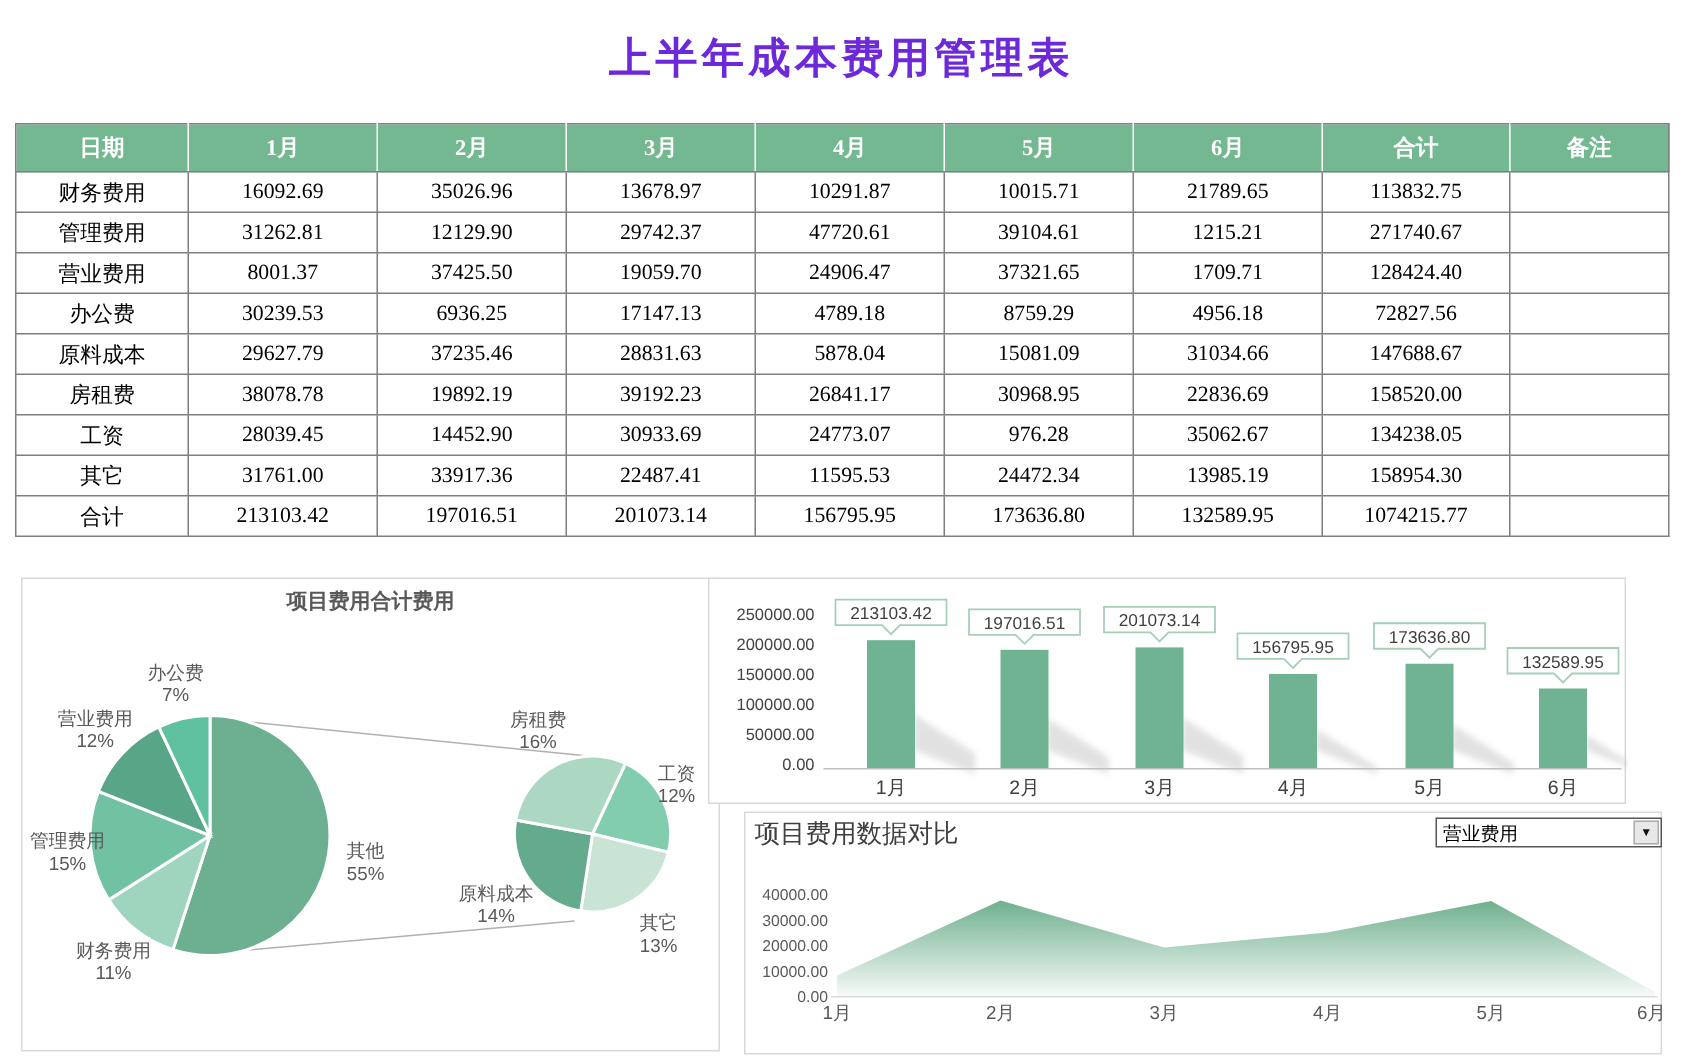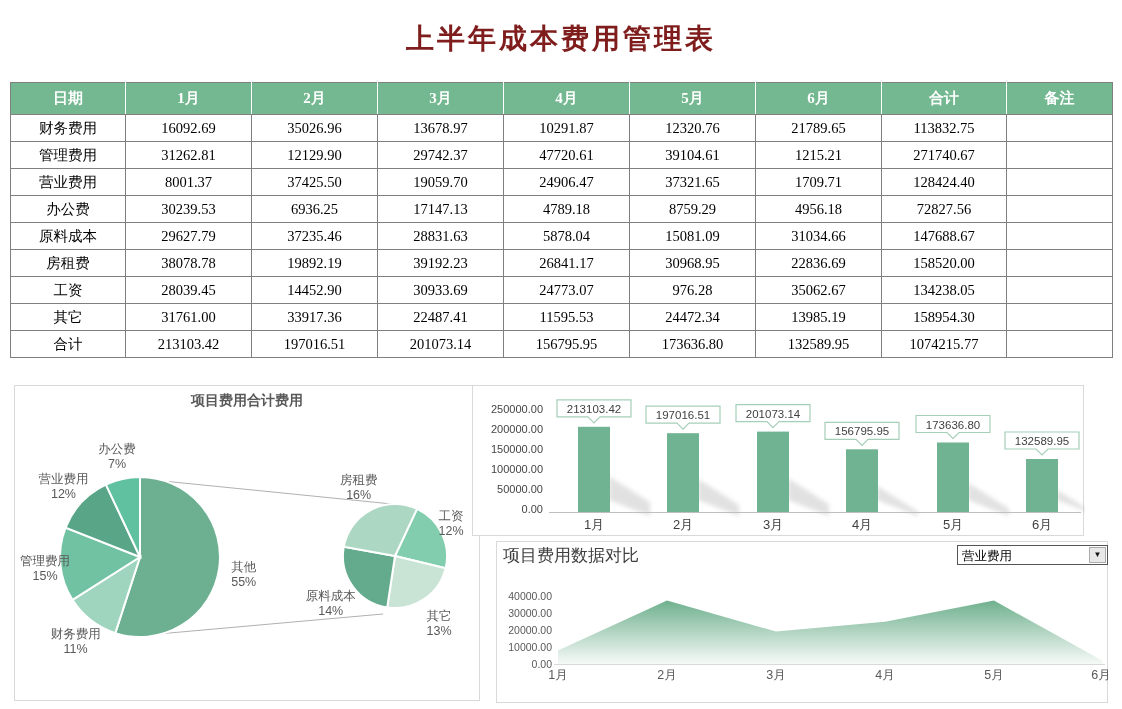--- a/index.html
+++ b/index.html
@@ -1,21 +1,21 @@
 <!DOCTYPE html>
 <html><head>
 <meta charset="utf-8">
 <style>
   :root{ --header-green:#73B890; --panel-border:#D9D9D9; --grid-gray:#7F7F7F; --label-gray:#595959; }
   *{box-sizing:border-box;}
   html,body{margin:0;padding:0;}
   body{width:1122px;height:709px;position:relative;background:#fff;overflow:hidden;
        font-family:"Liberation Sans",sans-serif;}
   .page-title{position:absolute;top:20px;left:0;width:100%;text-align:center;
-       font-family:"Liberation Serif",serif;font-weight:bold;font-size:28px;color:#7f1d1d;letter-spacing:3px;}
+       font-family:"Liberation Serif",serif;font-weight:bold;font-size:28px;color:#6d28d9;letter-spacing:3px;}
   table.cost-table{position:absolute;left:10px;top:82px;width:1102px;border-collapse:collapse;
        table-layout:fixed;font-family:"Liberation Serif",serif;}
   table.cost-table th{background:var(--header-green);color:#fff;font-weight:bold;font-size:15px;height:32px;
        border:1px solid var(--grid-gray);border-right:1px solid #fff;}
   table.cost-table th:last-child{border-right:1px solid var(--grid-gray);}
   table.cost-table td{height:27px;text-align:center;font-size:14.5px;color:#000;
        border:1px solid var(--grid-gray);background:#fff;}
   .panel{position:absolute;background:#fff;border:1px solid var(--panel-border);}
   .pie-panel{left:14px;top:385px;width:466px;height:316px;}
   .bar-panel{left:472px;top:385px;width:612px;height:151px;}
@@ -60,21 +60,21 @@
         <th>备注</th>
       </tr>
     </thead>
   <tbody>
       <tr>
         <td>财务费用</td>
         <td>16092.69</td>
         <td>35026.96</td>
         <td>13678.97</td>
         <td>10291.87</td>
-        <td>12320.76</td>
+        <td>10015.71</td>
         <td>21789.65</td>
         <td>113832.75</td>
         <td></td>
       </tr>
       <tr>
         <td>管理费用</td>
         <td>31262.81</td>
         <td>12129.90</td>
         <td>29742.37</td>
         <td>47720.61</td>

